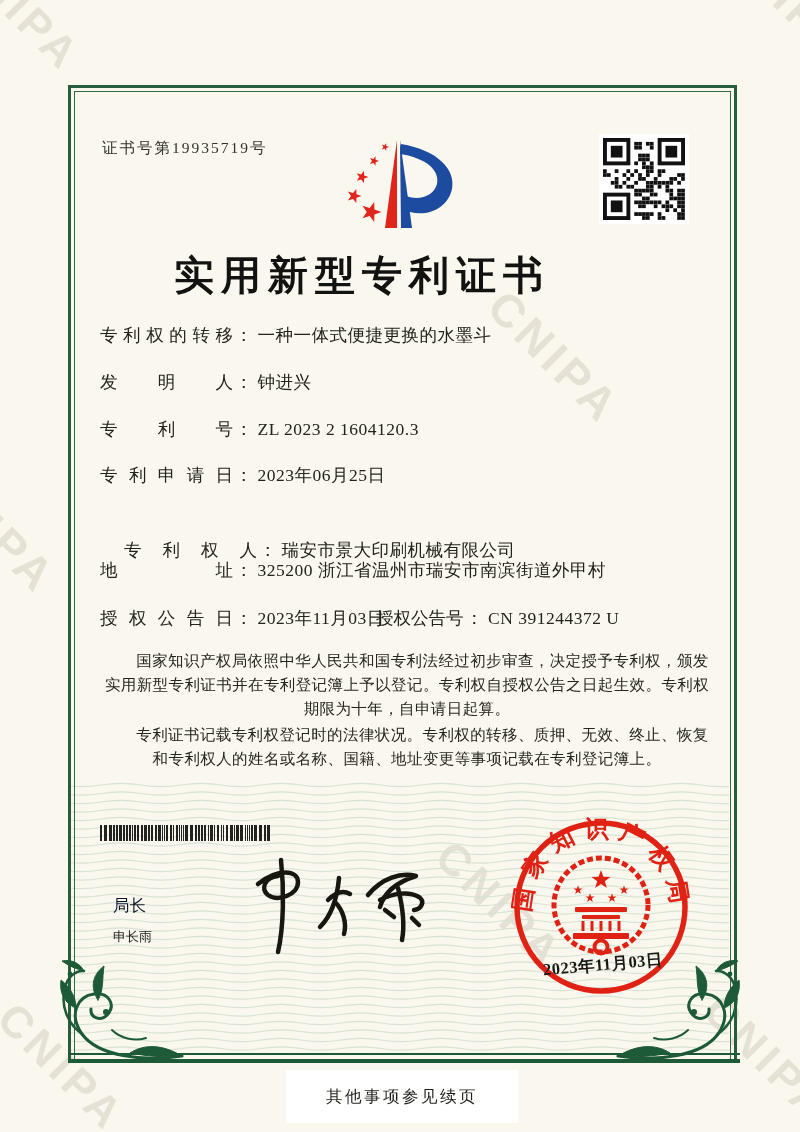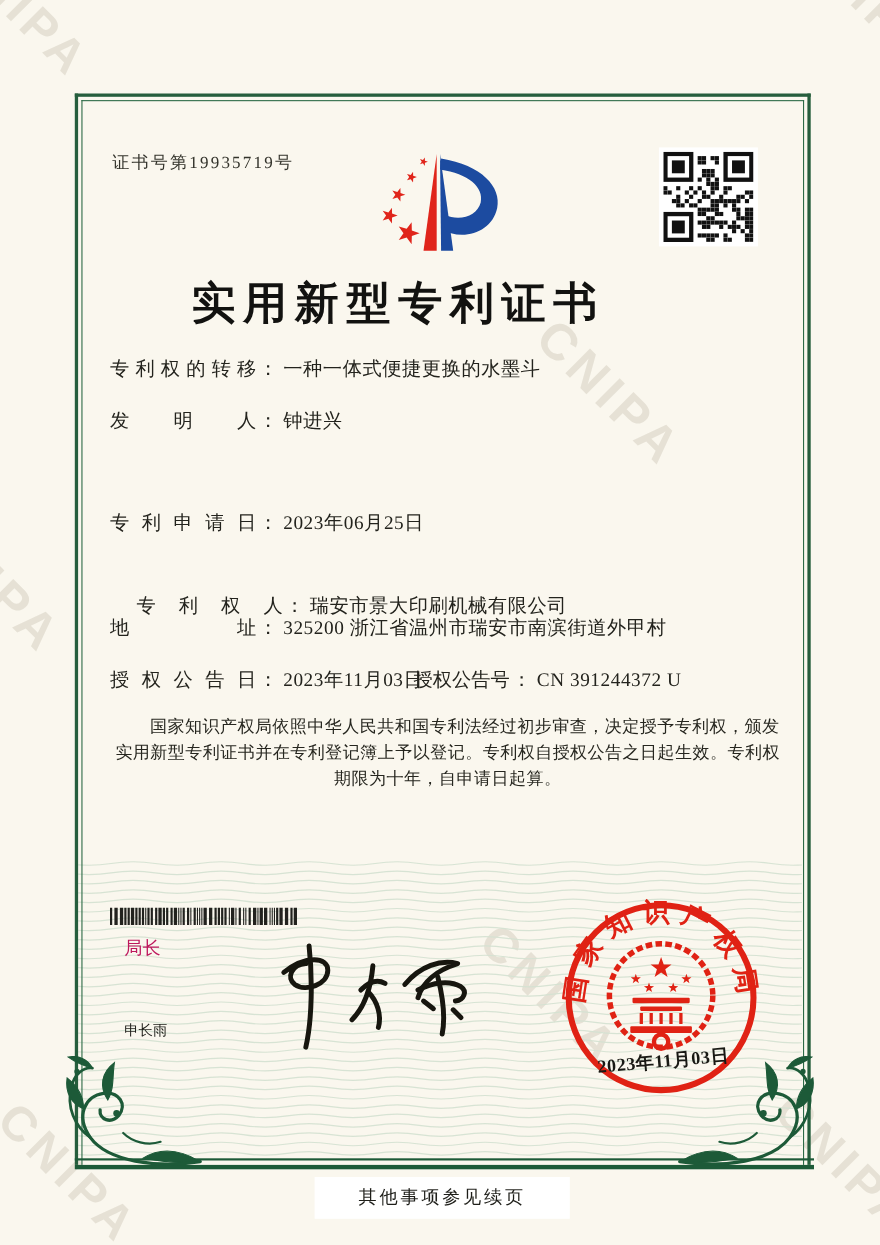--- a/index.html
+++ b/index.html
@@ -51,34 +51,34 @@
   .fr4{top:538px;margin-left:24px;}.fr5{top:558px;}.fr6{top:606px;}
   .f-col2{position:absolute;left:252px;top:0;}
   .f-col2 .f-label2{display:inline-block;padding-left:24px;}
 
   .paras{position:absolute;left:100px;top:649px;width:614px;font-size:15.5px;
          line-height:24px;color:#26261f;text-align:center;}
   .paras p{margin:0 0 2px 0;text-indent:2em;letter-spacing:0.4px;}
 
   .barcode{position:absolute;left:100px;top:825px;width:172px;height:16px;}
 
-  .sig-title{position:absolute;left:113px;top:851px;font-size:16.5px;
-             font-family:"Liberation Sans","DejaVu Sans",sans-serif;color:#be185d;}
+  .sig-title{position:absolute;left:113px;top:895px;font-size:16.5px;
+             font-family:"Liberation Sans","DejaVu Sans",sans-serif;color:#0f172a;}
   .sig-name{position:absolute;left:113px;top:928px;font-size:13px;
              font-family:"Liberation Sans","DejaVu Sans",sans-serif;color:#1d1d18;}
   .sig-svg{position:absolute;left:222px;top:848px;width:212px;height:118px;}
 
   .seal-svg{position:absolute;left:511px;top:817px;width:180px;height:180px;}
   .seal-date{position:absolute;left:536px;top:954px;width:134px;text-align:center;
              font-size:16.5px;font-weight:700;color:#191914;transform:rotate(-5deg);
              letter-spacing:0.5px;}
 
   .page-info{position:absolute;left:0;top:1033px;width:800px;text-align:center;
              font-size:13.5px;color:#45453c;letter-spacing:1px;}
-  .cont-box{position:absolute;left:286px;top:1070px;width:232px;height:38px;background:#ffffff;
+  .cont-box{position:absolute;left:286px;top:1070px;width:232px;height:53px;background:#ffffff;
             display:flex;align-items:center;justify-content:center;}
   .cont-text{font-size:16.5px;letter-spacing:2.5px;color:#1e1e19;}
 </style>
 </head>
 <body>
 
 <div class="page">
 
   <div class="wm wm1">CNIPA</div>
   <div class="wm wm2">CNIPA</div>
@@ -297,38 +297,42 @@
   </div>
 
   <div class="title">实用新型专利证书</div>
 
   <div class="field-row fr0">
     <span class="f-label">专利权的转移</span><span class="f-colon">：</span><span class="f-value">一种一体式便捷更换的水墨斗</span>
   </div>
   <div class="field-row fr1">
     <span class="f-label">发明人</span><span class="f-colon">：</span><span class="f-value">钟进兴</span>
   </div>
+  <div class="field-row fr2">
+    <span class="f-label">专利号</span><span class="f-colon">：</span><span class="f-value">ZL 2023 2 1604120.3</span>
+  </div>
   <div class="field-row fr3">
     <span class="f-label">专利申请日</span><span class="f-colon">：</span><span class="f-value">2023年06月25日</span>
   </div>
   <div class="field-row fr4">
     <span class="f-label">专利权人</span><span class="f-colon">：</span><span class="f-value">瑞安市景大印刷机械有限公司</span>
   </div>
   <div class="field-row fr5">
     <span class="f-label">地址</span><span class="f-colon">：</span><span class="f-value">325200 浙江省温州市瑞安市南滨街道外甲村</span>
   </div>
   <div class="field-row fr6">
     <span class="f-label">授权公告日</span><span class="f-colon">：</span><span class="f-value">2023年11月03日</span>
     <span class="f-col2">
       <span class="f-label2">授权公告号</span><span class="f-colon">：</span><span class="f-value">CN 391244372 U</span>
     </span>
   </div>
 
   <div class="paras">
     <p>国家知识产权局依照中华人民共和国专利法经过初步审查，决定授予专利权，颁发实用新型专利证书并在专利登记簿上予以登记。专利权自授权公告之日起生效。专利权期限为十年，自申请日起算。</p>
+    <p>专利证书记载专利权登记时的法律状况。专利权的转移、质押、无效、终止、恢复和专利权人的姓名或名称、国籍、地址变更等事项记载在专利登记簿上。</p>
   </div>
 
   <div class="barcode">
     <svg id="barcode-svg" width="172" height="16" viewBox="0 0 172 16">
         <rect x="0" y="0" width="2" height="16" fill="#22221e"></rect>
         <rect x="4" y="0" width="3" height="16" fill="#22221e"></rect>
         <rect x="9" y="0" width="3" height="16" fill="#22221e"></rect>
         <rect x="13" y="0" width="2" height="16" fill="#22221e"></rect>
         <rect x="16" y="0" width="2" height="16" fill="#22221e"></rect>
         <rect x="19" y="0" width="3" height="16" fill="#22221e"></rect>

